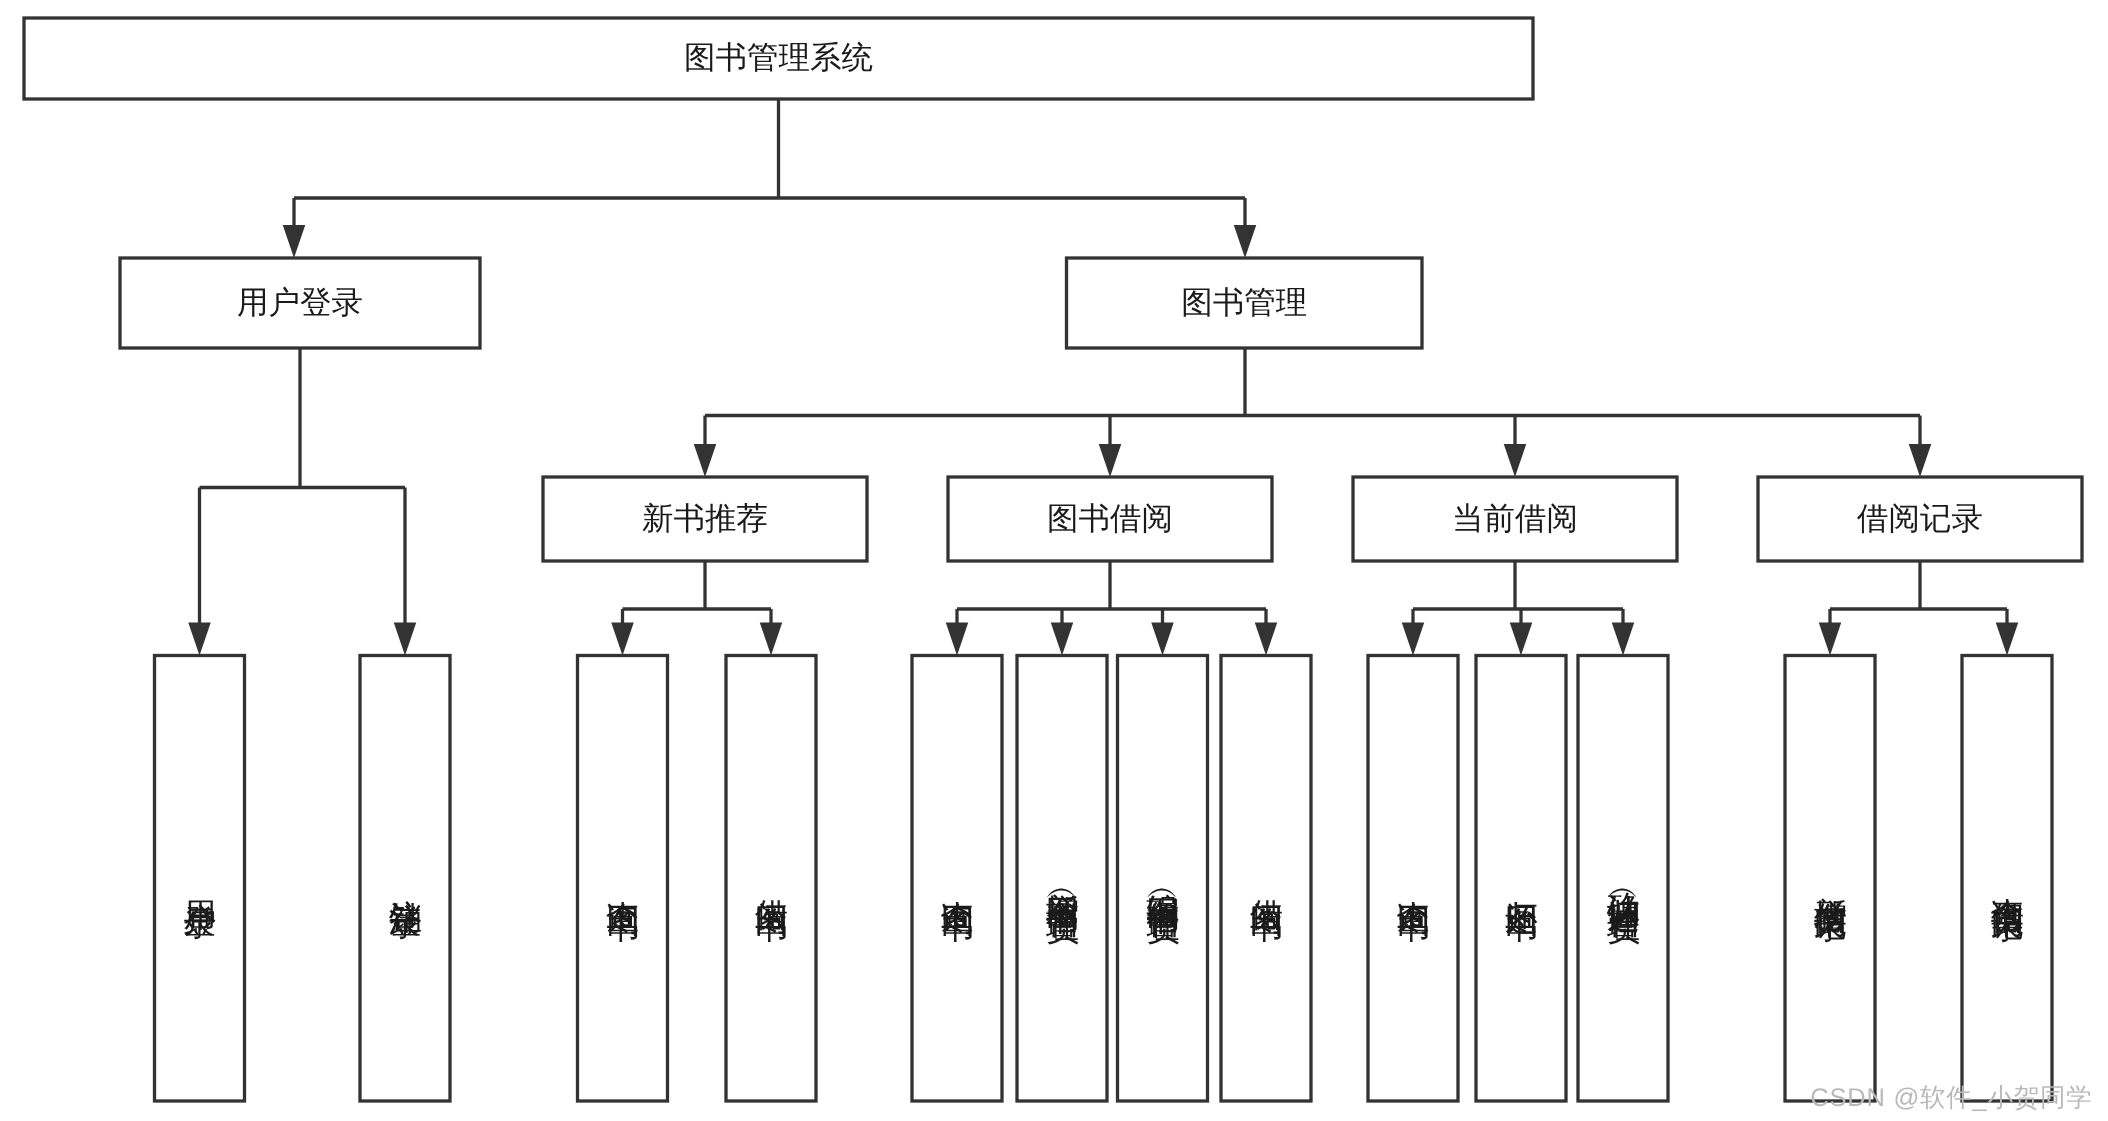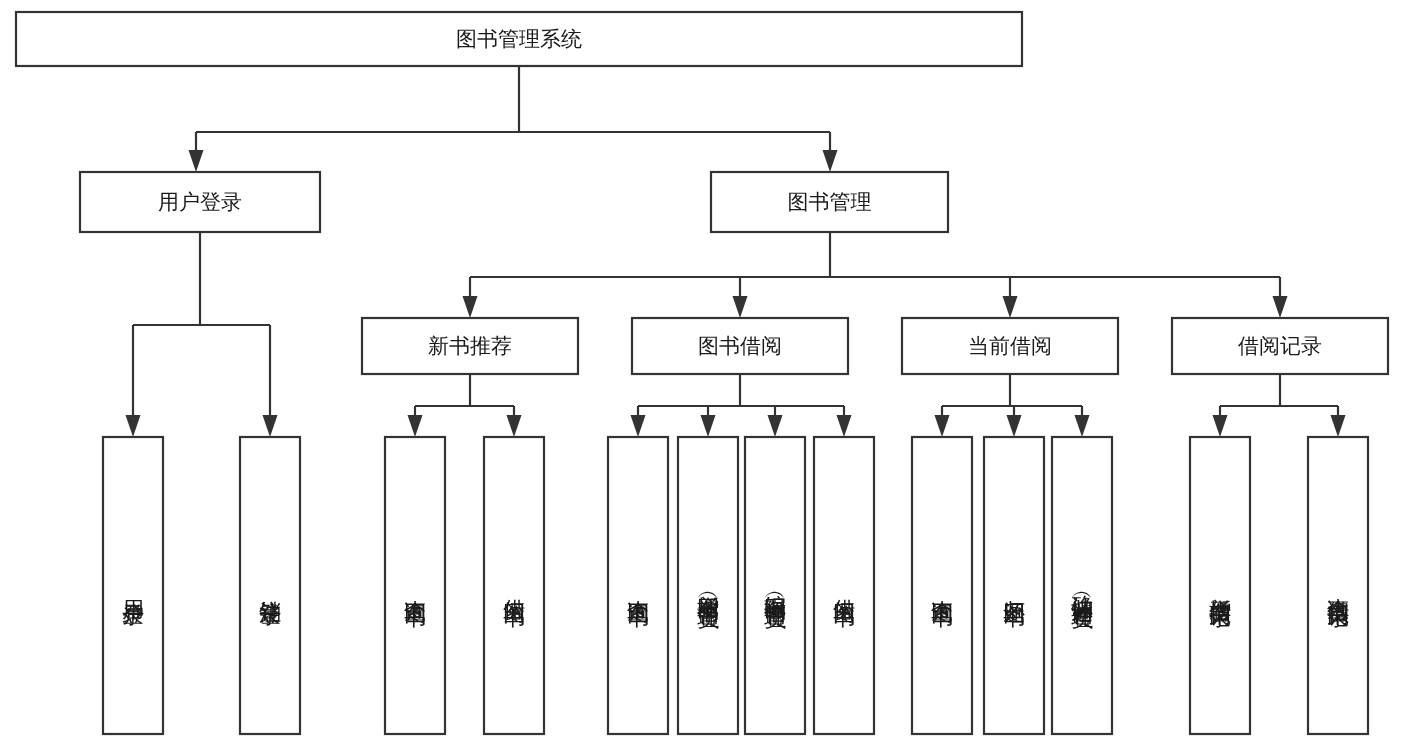--- a/index.html
+++ b/index.html
@@ -206,14 +206,15 @@
         <span>确认归还（管理员）</span>
       </div>
       <div class="vert-label" style="left: 1190px; top: 437px; width: 60px; height: 297px;">
         <span>新增借阅记录</span>
       </div>
       <div class="vert-label" style="left: 1308px; top: 437px; width: 60px; height: 297px;">
         <span>查询借阅记录</span>
       </div>
     </div>
 
+  <div class="watermark">CSDN @软件_小贺同学</div>
 
 </div>
 
 </body></html>

